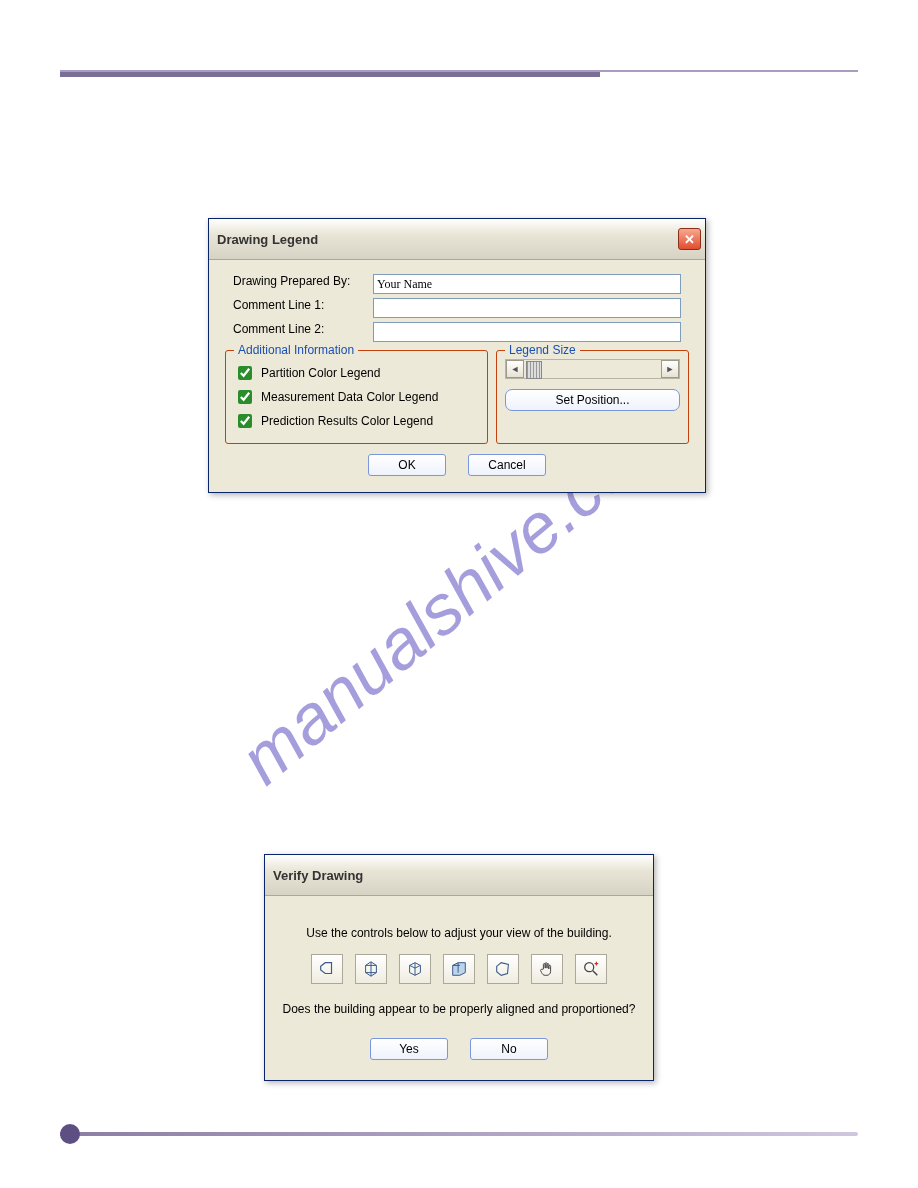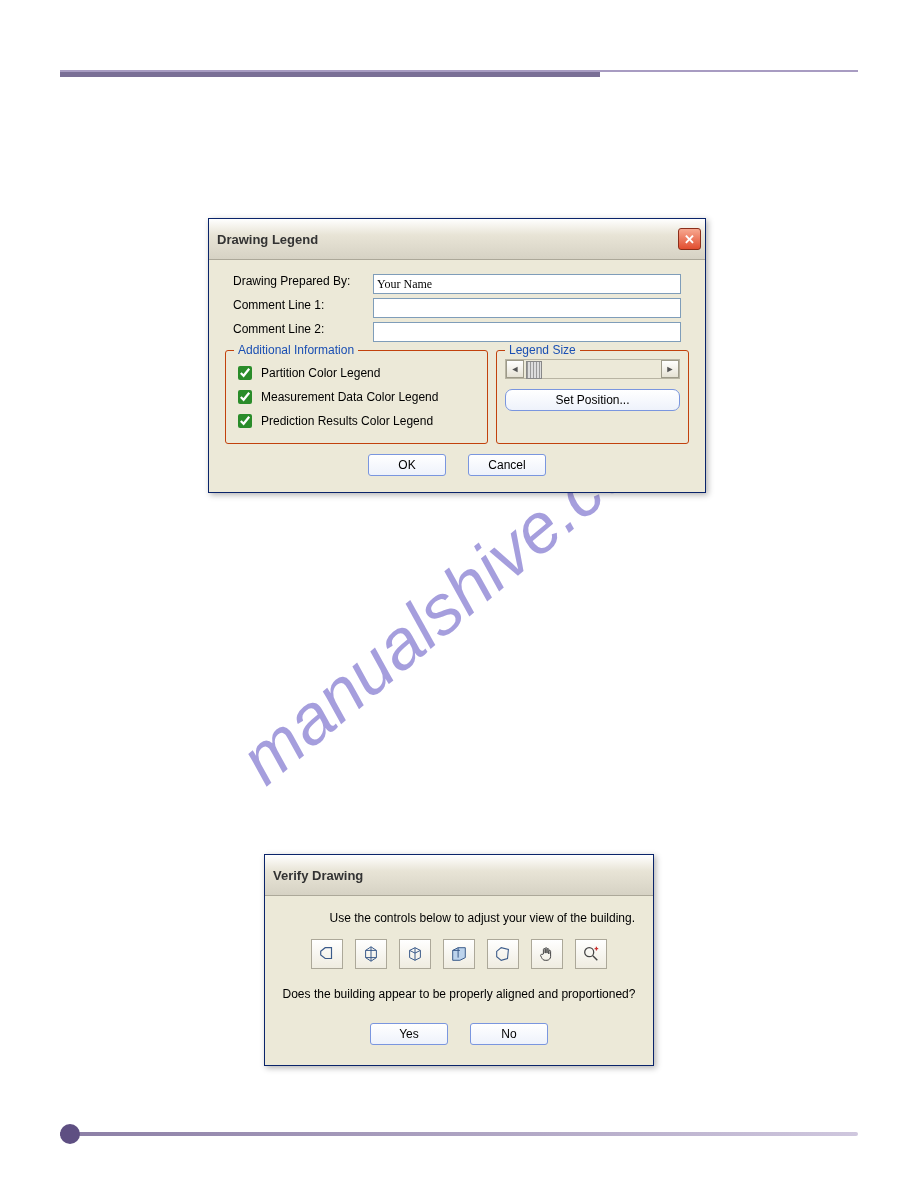--- a/index.html
+++ b/index.html
@@ -30,21 +30,21 @@
 .slider-box{display:flex;align-items:center;border:1px solid #b8b4a3;background:#ece9d8;height:18px;margin-bottom:10px}
 .arrow{width:16px;height:16px;border:1px solid #9d9a89;background:linear-gradient(#fff,#e6e2d4);display:flex;align-items:center;justify-content:center;font-size:9px;color:#555;cursor:pointer}
 .track{flex:1;position:relative;height:16px}
 .thumb{position:absolute;left:2px;top:0;width:14px;height:16px;background:repeating-linear-gradient(90deg,#999 0 1px,#ddd 1px 3px);border:1px solid #888}
 .wbtn{display:block;width:100%;height:22px;border:1px solid #7a96df;border-radius:7px;background:linear-gradient(#fff,#eef2fb);cursor:pointer;font-family:inherit;font-size:12px}
 .btnrow{display:flex;gap:22px;justify-content:center;padding:6px 0}
 .btn{width:78px;height:22px;border:1px solid #7a96df;border-radius:3px;background:linear-gradient(#fff,#eef2fb);cursor:pointer;font-family:inherit;font-size:12px}
 
 .dlg2{left:264px;top:854px;width:388px}
 .body2{padding:14px 12px;text-align:center}
-.msg{text-align:right;margin:1px 6px 14px}
+.msg{text-align:center;margin:16px 6px 14px}
 .toolrow{display:flex;gap:12px;justify-content:center;margin-bottom:16px}
 .tool{width:30px;height:28px;border:1px solid #aca899;background:linear-gradient(#fff,#efece0);display:flex;align-items:center;justify-content:center;cursor:pointer}
 .tool svg{width:18px;height:18px}
 .q{margin:18px 0 16px}
 </style>
 </head>
 <body>
 
 <div class="page">
 <div class="hr-top"></div>

